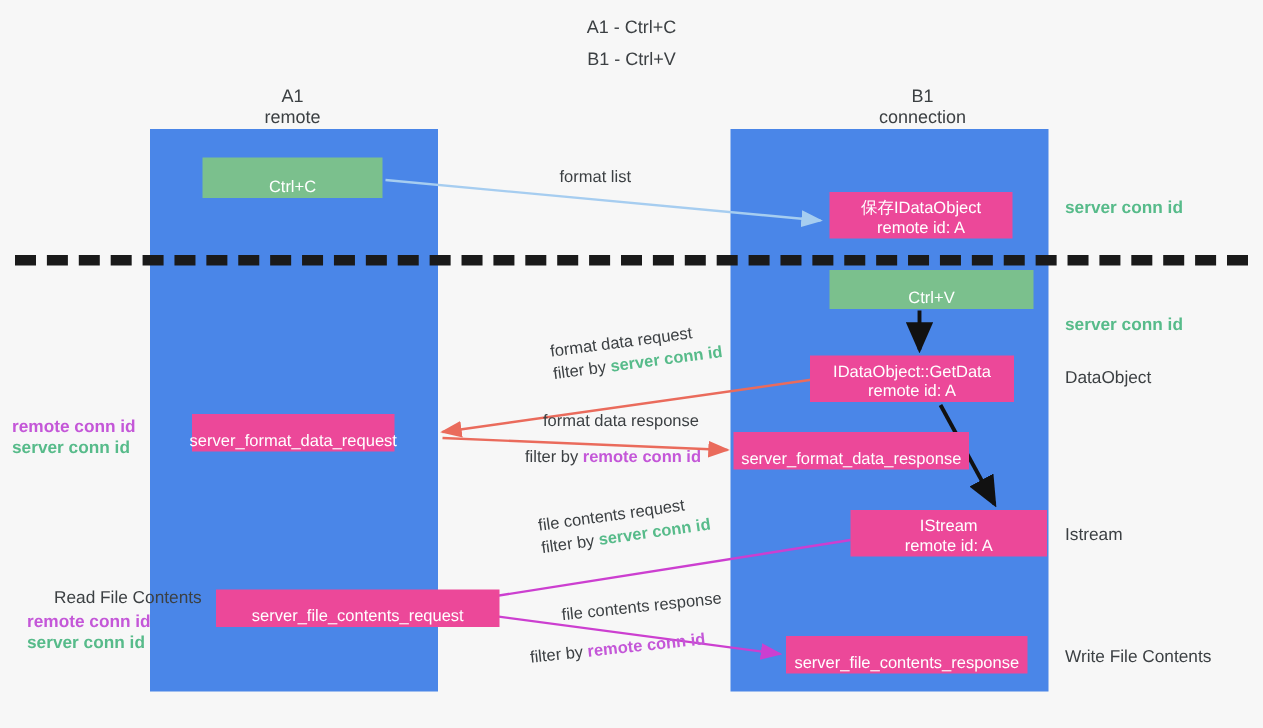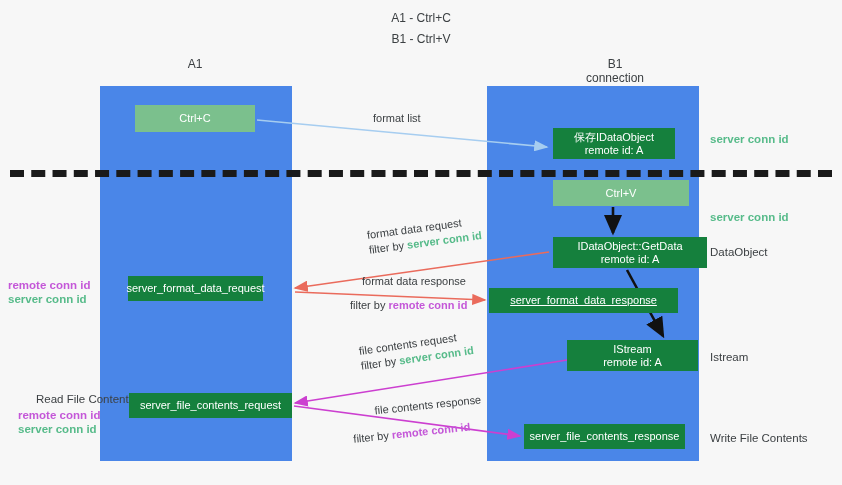--- a/index.html
+++ b/index.html
@@ -38,40 +38,40 @@
 
   
   #divider{
     left:10px;top:170px;width:822px;height:0;
     border-top:7px dashed #1a1a1a;
   }
 
   
   .node{
     box-sizing:border-box;
-    display:flex;align-items:center;justify-content:center;
+    display:flex;align-items:center;justify-content:flex-end;
     flex-direction:column;
     font-size:11px;line-height:13px;
     color:#ffffff;
     text-align:center;
     z-index:6;
   }
   .node.green{background:#76c893;background:#7bc08d;}
-  .node.orange{background:#15803d;}
+  .node.orange{background:#ec4899;}
   .node span{display:block;}
 
   #n-ctrlc   {left:135px;top:105px;width:120px;height:27px;}
   #n-save    {left:553px;top:128px;width:122px;height:31px;}
   #n-ctrlv   {left:553px;top:180px;width:136px;height:26px;}
-  #n-getdata {left:553px;top:237px;width:154px;height:31px;}
+  #n-getdata {left:540px;top:237px;width:136px;height:31px;}
   #n-istream {left:567px;top:340px;width:131px;height:31px;}
 
   #n-sfdreq  {left:128px;top:276px;width:135px;height:25px;}
-  #n-sfdresp {left:489px;top:288px;width:189px;height:25px;text-decoration:underline;}
-  #n-sfcreq  {left:129px;top:393px;width:163px;height:25px;}
+  #n-sfdresp {left:489px;top:288px;width:157px;height:25px;}
+  #n-sfcreq  {left:144px;top:393px;width:189px;height:25px;}
   #n-sfcresp {left:524px;top:424px;width:161px;height:25px;}
 
   
   .side-label{font-size:11.5px;line-height:14px;color:#3c4043;}
   .conn-green{color:#57bb8a;font-weight:bold;}
   .conn-purple{color:#c457d8;font-weight:bold;}
 
   #lbl-serverconn-1{left:710px;top:132px;}
   #lbl-serverconn-2{left:710px;top:210px;}
   #lbl-dataobject  {left:710px;top:245px;}
@@ -105,20 +105,21 @@
 <div id="stage">
 
   <div class="abs" id="title">A1 - Ctrl+C
 B1 - Ctrl+V</div>
 
   <div class="abs lane" id="lane-a1"></div>
   <div class="abs lane" id="lane-b1"></div>
 
   <div class="abs col-head" id="head-a1">
     <div>A1</div>
+    <div>remote</div>
   </div>
   <div class="abs col-head" id="head-b1">
     <div>B1</div>
     <div>connection</div>
   </div>
 
   <svg id="arrows">
     <defs>
       <marker id="ah-blue" markerWidth="9" markerHeight="7" refX="8" refY="3.5" orient="auto">
         <polygon points="0 0, 9 3.5, 0 7" fill="#a6cdf0"></polygon>

